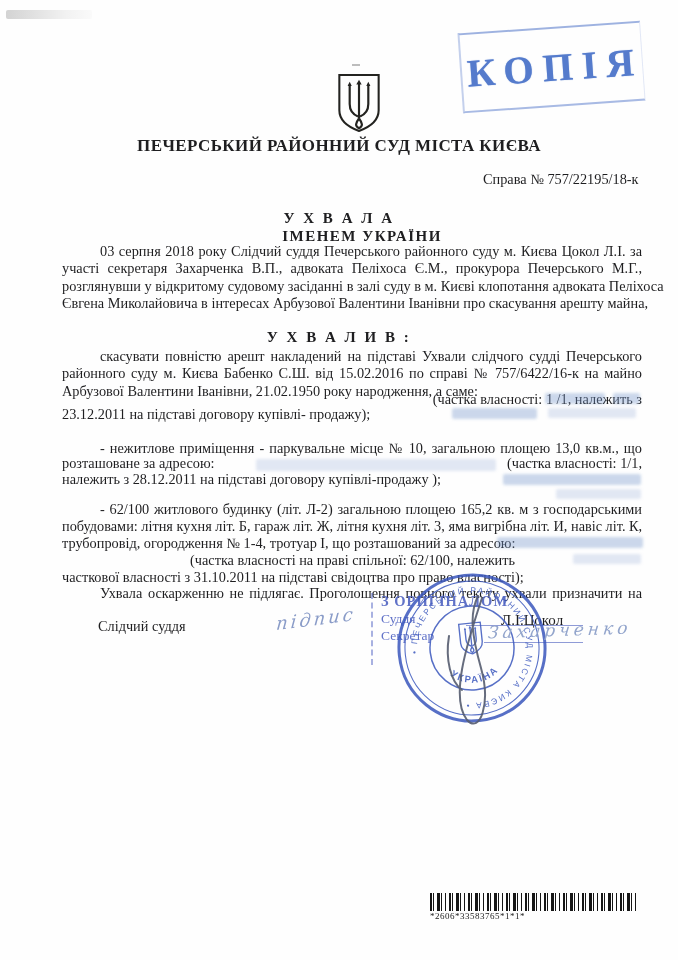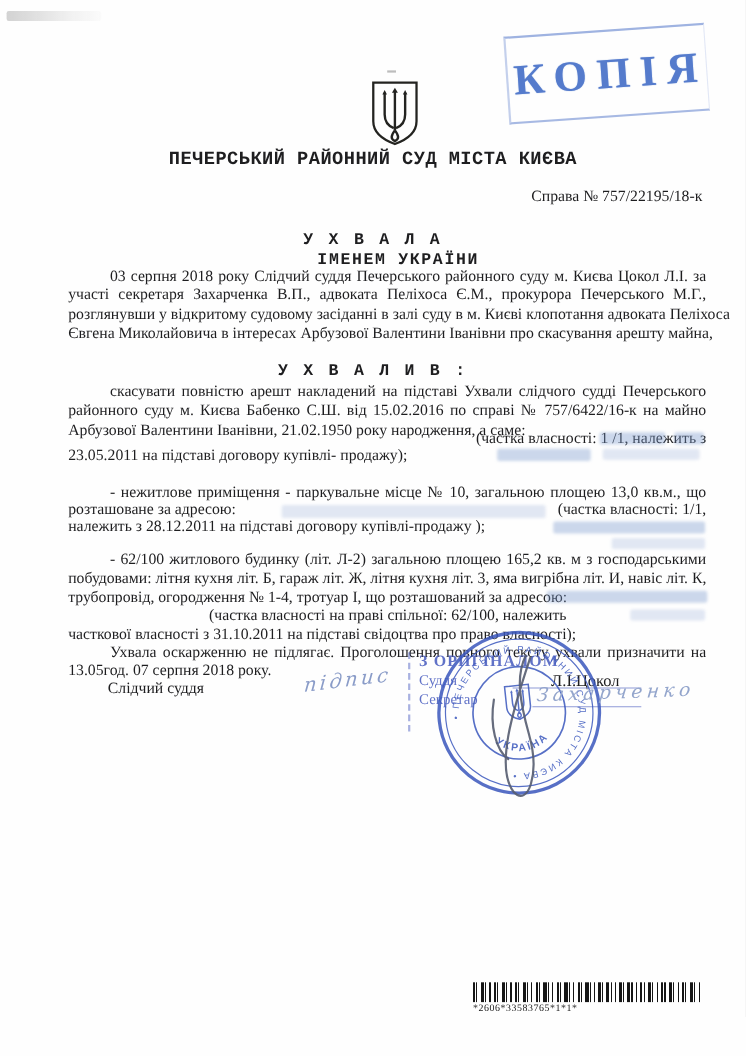--- a/index.html
+++ b/index.html
@@ -4,21 +4,21 @@
 <style>
   html,body{margin:0;padding:0;background:#e8e8e8;}
   .page{position:relative;width:678px;height:960px;background:#fefefe;overflow:hidden;
         font-family:"Liberation Serif", serif;color:#1e1e20;}
   .abs{position:absolute;}
   .line{white-space:nowrap;}
   .para{position:absolute;left:62px;width:580px;font-size:14.3px;}
   .j{text-align:justify;text-align-last:justify;}
   .ind{text-indent:38px;}
   .center{left:0;width:678px;text-align:center;}
-  .bold{font-weight:bold;font-family:Liberation Mono, monospace;}
+  .bold{font-weight:bold;}
 
   
   .court-name{top:136px;font-size:17px;letter-spacing:.4px;}
   .case-no{left:483px;top:171px;font-size:14.3px;}
   .smudge{left:6px;top:10px;width:86px;height:9px;border-radius:2px;
           background:linear-gradient(90deg,rgba(140,140,140,.38),rgba(170,170,170,.14) 70%,rgba(170,170,170,.04));
           filter:blur(.6px);}
   .emblem-dash{left:352px;top:64px;width:8px;height:2px;background:#9a9a9a;opacity:.65;}
 
   
@@ -119,21 +119,21 @@
   <div class="abs center uhvaliv bold">У Х В А Л И В :</div>
 
   <div class="para p2">
     <div class="line j ind">скасувати повністю арешт накладений на підставі Ухвали слідчого судді Печерського</div>
     <div class="line j">районного суду м. Києва Бабенко С.Ш. від 15.02.2016 по справі № 757/6422/16-к на майно</div>
     <div class="line">Арбузової Валентини Іванівни, 21.02.1950 року народження, а саме:</div>
   </div>
 
   <div class="para p3">
     <div class="line right">(частка власності: 1 /1, належить з</div>
-    <div class="line">23.05.2011 на підставі договору купівлі- продажу);</div>
+    <div class="line">23.12.2011 на підставі договору купівлі- продажу);</div>
   </div>
 
   <div class="para p4">
     <div class="line j ind">- нежитлове приміщення - паркувальне місце  № 10, загальною площею 13,0 кв.м., що</div>
     <div class="flexline">
       <span>розташоване за адресою:</span>
       <span>(частка власності: 1/1,</span>
     </div>
     <div class="line">належить з 28.12.2011 на підставі договору купівлі-продажу );</div>
   </div>
@@ -141,21 +141,20 @@
   <div class="para p5">
     <div class="line j ind">- 62/100 житлового будинку (літ. Л-2) загальною площею 165,2 кв. м з господарськими</div>
     <div class="line j">побудовами: літня кухня літ. Б, гараж літ. Ж, літня кухня літ. 3, яма вигрібна літ. И, навіс літ. К,</div>
     <div class="line">трубопровід, огородження  № 1-4, тротуар І, що розташований за адресою:</div>
     <div class="line ind128">(частка власності на праві спільної: 62/100, належить</div>
     <div class="line">часткової власності з 31.10.2011 на підставі свідоцтва про право власності);</div>
   </div>
 
   <div class="para p6">
     <div class="line j ind">Ухвала оскарженню не підлягає. Проголошення повного тексту ухвали призначити на</div>
-    <div class="line">13.05год. 07 серпня 2018 року.</div>
   </div>
 
   <div class="abs judge-label">Слідчий суддя</div>
   <div class="abs judge-name">Л.І.Цокол</div>
 
   <div class="redact" style="left:545px;top:393px;width:60px;height:11px;"></div>
   <div class="redact" style="left:613px;top:393px;width:27px;height:11px;"></div>
   <div class="redact" style="left:452px;top:408px;width:85px;height:11px;"></div>
   <div class="redact faint" style="left:548px;top:408px;width:88px;height:10px;"></div>
   <div class="redact faint" style="left:256px;top:459px;width:240px;height:12px;"></div>

